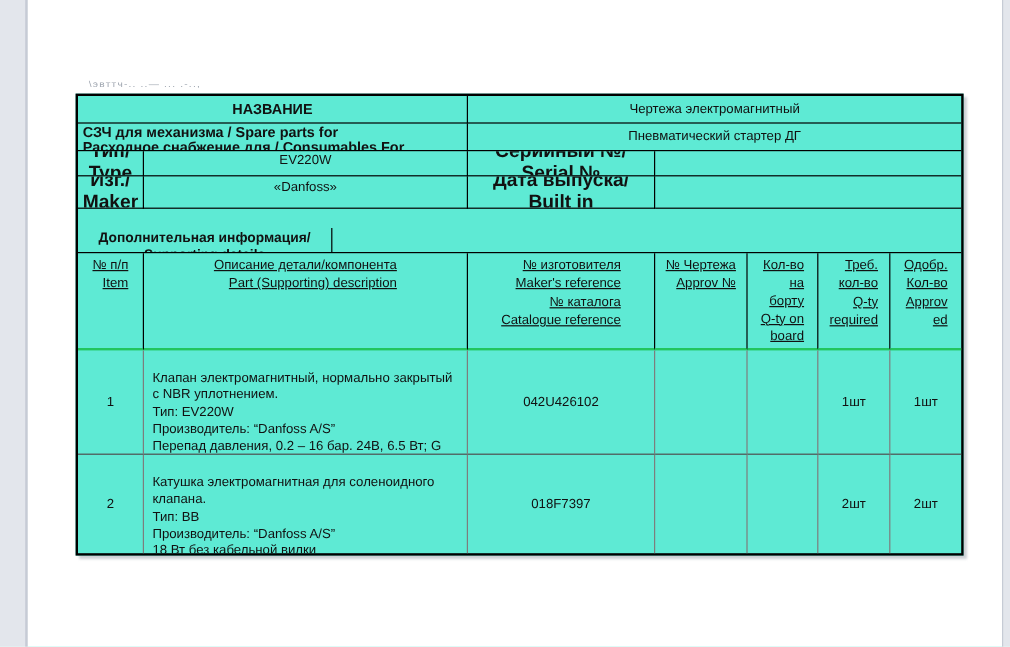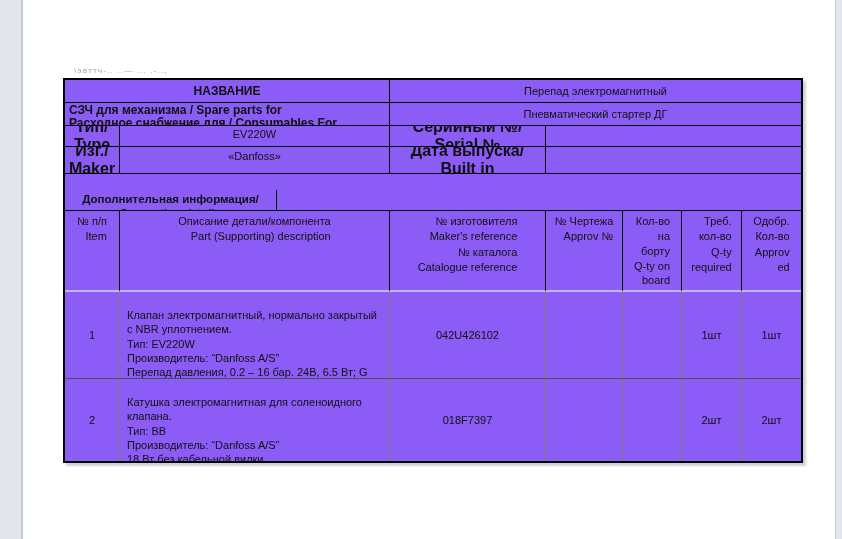--- a/index.html
+++ b/index.html
@@ -15,31 +15,31 @@
   .edge-right{right:0;width:6px;border-left:1px solid #c6cbd5;}
 
   .artifact{
     position:absolute;left:74px;top:65px;width:230px;height:12px;
     font-size:8.5px;color:#8f97a3;letter-spacing:1px;white-space:nowrap;
     overflow:hidden;opacity:.85;transform:scaleY(.85);
   }
 
   .doc-table{
     position:absolute;left:63px;top:78px;width:740px;height:385px;
-    box-sizing:border-box;border:2px solid #000;background:#8b5cf6;
+    box-sizing:border-box;border:2px solid #000;background:#5eead4;
     display:grid;
     grid-template-columns:55px 270px 156px 77px 59px 60px auto;
     grid-template-rows:23px 23px 21px 27px 37px 81px 87px auto;
     box-shadow:3px 3px 2px rgba(145,152,163,.45);
     font-size:11px;
   }
   .cell{box-sizing:border-box;overflow:hidden;display:flex;}
   .br{border-right:1px solid #000;}
   .bb{border-bottom:1px solid #000;}
-  .bb2{border-bottom:2px solid #c4b5fd;}
+  .bb2{border-bottom:2px solid #22c55e;text-decoration:underline;}
   .gr{border-right:1px solid #7d7d7d;}
   .gb{border-bottom:1px solid #4f4f4f;}
   .center{align-items:center;justify-content:center;text-align:center;}
   .topcenter{align-items:flex-start;justify-content:center;text-align:right;}
   .topleft{align-items:flex-start;justify-content:flex-start;text-align:left;}
   .bold{font-weight:bold;}
   .pre{white-space:pre-line;}
   .t12{font-size:12px;}
   .t10{font-size:16px;line-height:1.1;}
   .lh-tight{line-height:1.05;}
@@ -56,21 +56,21 @@
 <body>
 
 <div class="edge-strip edge-left"></div>
 <div class="edge-strip edge-right"></div>
 
 <div class="artifact">\эвттч-..  ..—  ...  .-..,</div>
 
 <div class="doc-table">
 
   <div class="cell br bb center bold t12" style="grid-column:1/3">НАЗВАНИЕ</div>
-  <div class="cell bb center" style="grid-column:3/8">Перепад электромагнитный</div>
+  <div class="cell bb center" style="grid-column:3/8">Чертежа электромагнитный</div>
 
   <div class="cell br bb topleft bold pre lh-tight" style="grid-column:1/3;padding:1px 4px;font-size:12px">СЗЧ для механизма / Spare parts for
 Расходное снабжение для / Consumables For</div>
   <div class="cell bb center" style="grid-column:3/8">Пневматический стартер ДГ</div>
 
   <div class="cell br bb center bold pre t10">Тип/
 Type</div>
   <div class="cell br bb topcenter" style="padding-top:2px">EV220W</div>
   <div class="cell br bb center bold pre t10">Серийный №/
 Serial №</div>

